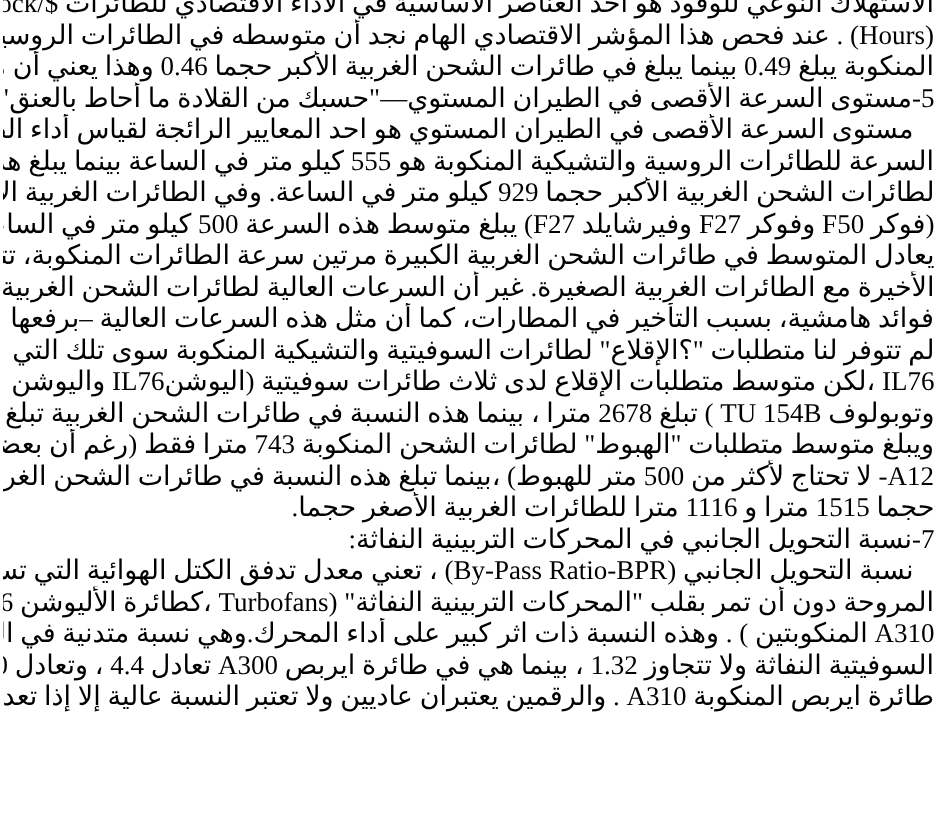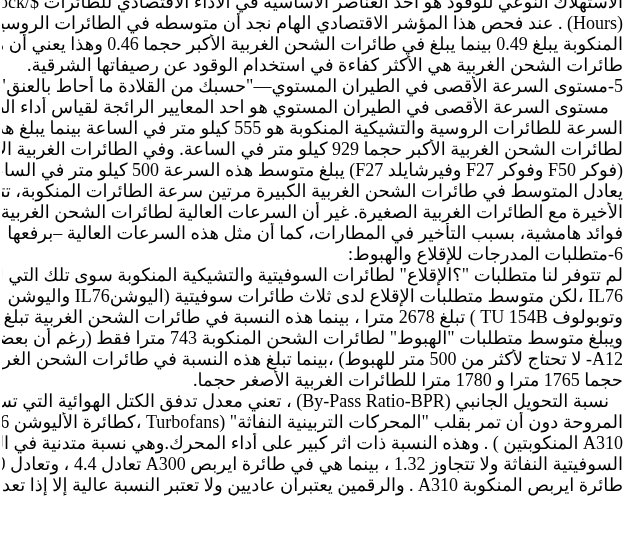--- a/index.html
+++ b/index.html
@@ -45,45 +45,44 @@
 </style>
 </head>
 <body>
 
 <div class="page">
 
   <div class="para">
     <span class="line">الاستهلاك النوعي للوقود هو احد العناصر الأساسية في الأداء الاقتصادي للطائرات   $/Block</span>
     <span class="line">(Hours) . عند فحص هذا المؤشر الاقتصادي الهام نجد أن متوسطه في الطائرات الروسية و التشيكية</span>
     <span class="line">المنكوبة يبلغ 0.49 بينما يبلغ في طائرات الشحن الغربية الأكبر حجما 0.46 وهذا يعني أن محركات</span>
-    <span class="line short">طائرات الشحن الغربية هي الأكثر كفاءة في استخدام الوقود عن رصيفاتها الشرقية.</span>
   </div>
 
   <div class="para">
     <span class="line short">5-مستوى السرعة الأقصى في الطيران المستوي—"حسبك من القلادة ما أحاط بالعنق":</span>
     <span class="line indent">مستوى السرعة الأقصى في الطيران المستوي هو احد المعايير الرائجة لقياس أداء الطائرة. متوسط هذه</span>
     <span class="line">السرعة للطائرات الروسية والتشيكية المنكوبة هو 555 كيلو متر في الساعة بينما يبلغ هذا المتوسط</span>
     <span class="line">لطائرات الشحن الغربية الأكبر حجما 929 كيلو متر في الساعة. وفي الطائرات الغربية الأصغر حجما</span>
     <span class="line">(فوكر F50 وفوكر F27 وفيرشايلد F27) يبلغ متوسط هذه السرعة 500 كيلو متر في الساعة . إذن، بينما</span>
     <span class="line">يعادل المتوسط في طائرات الشحن الغربية الكبيرة مرتين سرعة الطائرات المنكوبة، تتساوى سرعة</span>
     <span class="line">الأخيرة مع الطائرات الغربية الصغيرة. غير أن السرعات العالية لطائرات الشحن الغربية الكبيرة ذات</span>
     <span class="line">فوائد هامشية، بسبب التأخير في المطارات، كما أن مثل هذه السرعات العالية –برفعها لحرارة المحرك--</span>
   </div>
 
   <div class="para">
-    <span class="line short">6-متطلبات المدرجات للإقلاع والهبوط:</span>
     <span class="line">لم تتوفر لنا متطلبات "؟الإقلاع" لطائرات السوفيتية والتشيكية المنكوبة سوى تلك التي لطائرة ايليوشن</span>
     <span class="line">IL76 ،لكن متوسط متطلبات الإقلاع لدى ثلاث طائرات سوفيتية (اليوشنIL76 واليوشن IL62</span>
     <span class="line">وتوبولوف TU 154B ) تبلغ 2678 مترا ، بينما هذه النسبة في طائرات الشحن الغربية تبلغ 2884 متر</span>
     <span class="line">ويبلغ متوسط متطلبات "الهبوط" لطائرات الشحن المنكوبة 743 مترا فقط (رغم أن بعضا منها كطائرة</span>
     <span class="line">A12- لا تحتاج لأكثر من 500 متر للهبوط) ،بينما تبلغ هذه النسبة في طائرات الشحن الغربية الأكبر</span>
-    <span class="line short">حجما 1765 مترا و 1780 مترا للطائرات الغربية الأصغر حجما.</span>
+    <span class="line short">حجما 1515 مترا و 1116 مترا للطائرات الغربية الأصغر حجما.</span>
   </div>
 
   <div class="para">
+    <span class="line short">7-نسبة التحويل الجانبي في المحركات التربينية النفاثة:</span>
     <span class="line indent">نسبة التحويل الجانبي (By-Pass Ratio-BPR) ، تعني معدل تدفق الكتل الهوائية التي تسحبها</span>
     <span class="line">المروحة دون أن تمر بقلب "المحركات التربينية النفاثة" (Turbofans ،كطائرة الأليوشن IL76 وايربص</span>
     <span class="line">A310 المنكوبتين ) . وهذه النسبة ذات اثر كبير على أداء المحرك.وهي نسبة متدنية في الطائرات</span>
     <span class="line">السوفيتية النفاثة ولا تتجاوز 1.32 ، بينما هي في طائرة ايربص A300 تعادل 4.4 ، وتعادل 6.0 في</span>
     <span class="line">طائرة ايربص المنكوبة A310 . والرقمين يعتبران عاديين ولا تعتبر النسبة عالية إلا إذا تعدت الرقم 7.0</span>
   </div>
 
 </div>
 
 </body></html>

